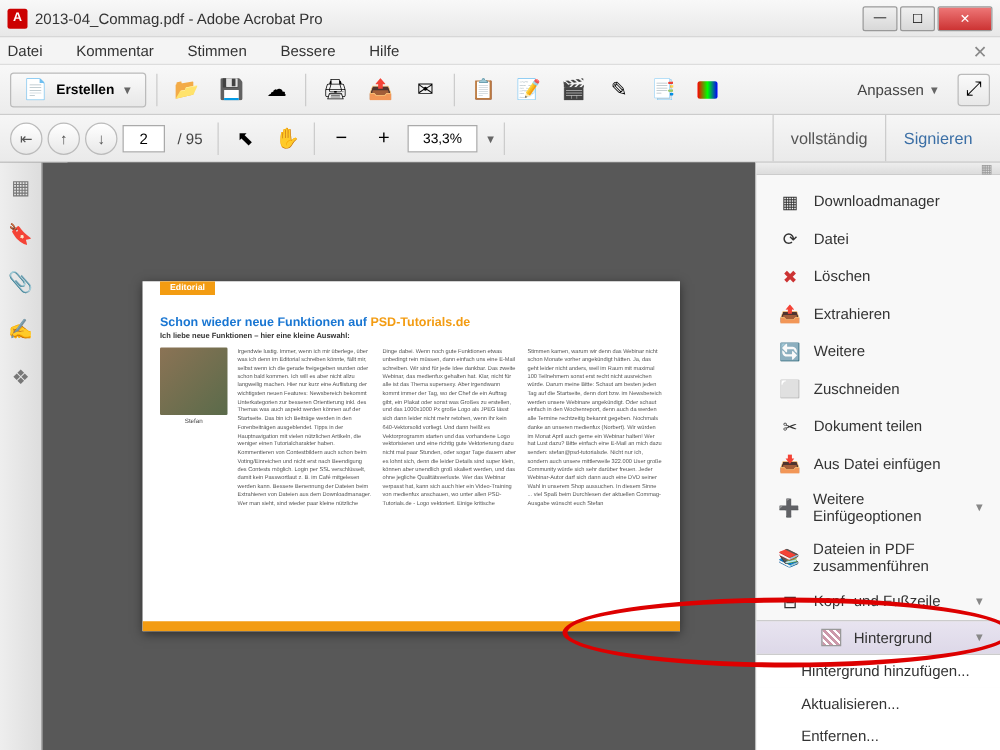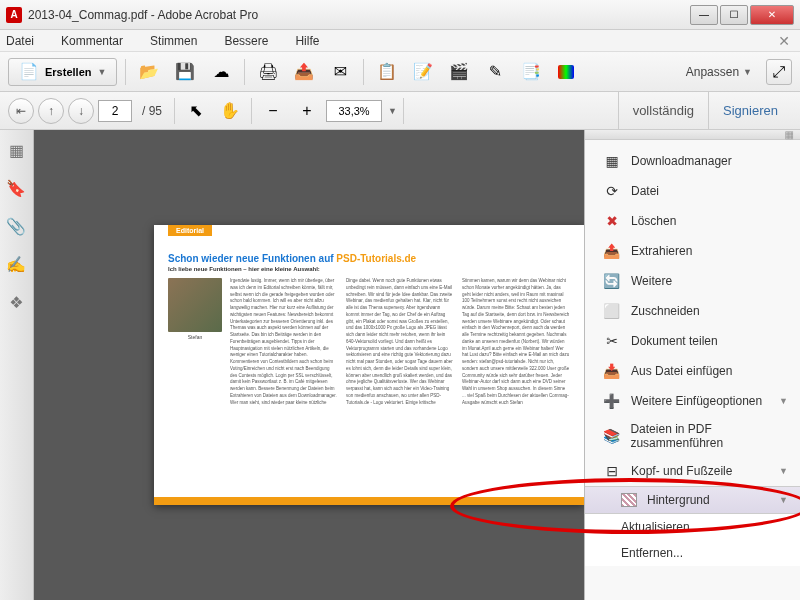--- a/index.html
+++ b/index.html
@@ -31,36 +31,36 @@
 .page-total { font-size: 12px; color: #444; margin: 0 6px; }
 .zoom-box { width: 56px; height: 22px; border: 1px solid #aaa; font-size: 11px; background: #fff; text-align: center; }
 .right-tabs { margin-left: auto; display: flex; height: 100%; padding-left: 36px; }
 .right-tab { padding: 0 14px; display: flex; align-items: center; font-size: 13px; border-left: 1px solid #ccc; color: #3a6ea5; cursor: default; }
 .right-tab.vollst { color: #555; }
 
 .content { display: flex; height: 470px; background: #585858; }
 .left-rail { width: 34px; background: linear-gradient(90deg,#eee,#ddd); border-right: 1px solid #bbb; display: flex; flex-direction: column; align-items: center; padding-top: 10px; gap: 18px; }
 .rail-icon { width: 20px; height: 20px; color: #777; font-size: 16px; display: flex; align-items: center; justify-content: center; }
 
-.doc-area { width: 550px; background: #585858; display: flex; align-items: center; justify-content: flex-end; position: relative; }
+.doc-area { width: 550px; background: #585858; display: flex; align-items: center; justify-content: center; position: relative; margin-left: 20px; }
 .page { width: 430px; height: 280px; background: #fff; box-shadow: 0 2px 8px rgba(0,0,0,.5); padding: 12px 14px; font-size: 5px; color: #444; overflow: hidden; position: relative; }
 .page .edit-tab { position: absolute; top: 0; left: 14px; background: #f39c12; color: #fff; font-size: 7px; padding: 2px 8px; font-weight: bold; }
 .page .headline { color: #1976d2; font-size: 10px; font-weight: bold; margin-top: 16px; margin-bottom: 2px; }
 .page .headline .orange { color: #f39c12; }
 .page .sub { font-size: 6px; font-weight: bold; color: #333; margin-bottom: 6px; }
 .page .body { display: flex; gap: 8px; }
 .page .photo { width: 54px; height: 54px; background: linear-gradient(135deg,#8b7355,#5a6b4a); border-radius: 1px; flex-shrink: 0; }
 .page .cols { column-count: 3; column-gap: 8px; font-size: 4.5px; line-height: 1.5; color: #555; }
 .page .footer-bar { position: absolute; bottom: 0; left: 0; right: 0; height: 8px; background: #f39c12; }
 
 .side-panel { flex: 1; background: #f8f8f8; border-left: 1px solid #bbb; display: flex; flex-direction: column; font-size: 12px; overflow: hidden; position: relative; }
 .panel-list { padding: 6px 0; }
 .panel-item { display: flex; align-items: center; padding: 6px 12px 6px 18px; gap: 10px; color: #333; cursor: default; }
 .panel-item.sub { padding-left: 36px; background: #fff; }
-.panel-item.hinter { background: linear-gradient(#e8e4f0,#ddd8e8); border-top: 1px solid #ccc; border-bottom: 1px solid #ccc; padding-left: 36px; }
+.panel-item.hinter { background: linear-gradient(#e8e4f0,#ddd8e8); border-top: 1px solid #ccc; border-bottom: 1px solid #ccc; padding-left: 52px; }
 .panel-item .p-icon { width: 18px; height: 18px; display: flex; align-items: center; justify-content: center; font-size: 14px; }
 .panel-item .chev { margin-left: auto; color: #888; font-size: 9px; }
 .panel-grip { height: 10px; background: linear-gradient(#eee,#ddd); border-bottom: 1px solid #ccc; display:flex; align-items:center; justify-content:flex-end; padding-right:6px; color:#999; font-size:10px;}
 
 .red-ellipse { position: absolute; border: 4px solid #d00; border-radius: 50%; width: 360px; height: 56px; pointer-events: none; z-index: 100; }
 </style>
 </head>
 <body>
 
 <div class="titlebar">
@@ -241,20 +241,23 @@
           <span class="p-icon">⊟</span>
           <span>Kopf- und Fußzeile</span>
           <span class="chev">▼</span>
         </div>
       <div class="panel-item hinter">
           <span class="p-icon" style="background:repeating-linear-gradient(45deg,#c9a,#c9a 2px,#fff 2px,#fff 4px);width:16px;height:14px;border:1px solid #999"></span>
           <span>Hintergrund</span>
           <span class="chev">▼</span>
         </div>
       <div class="panel-item sub">
+          <span>Hintergrund hinzufügen...</span>
+        </div>
+      <div class="panel-item sub">
           <span>Aktualisieren...</span>
         </div>
       <div class="panel-item sub">
           <span>Entfernen...</span>
         </div>
     </div>
   </div>
 </div>
 
 <div class="red-ellipse" style="left:450px; top:478px;"></div>

